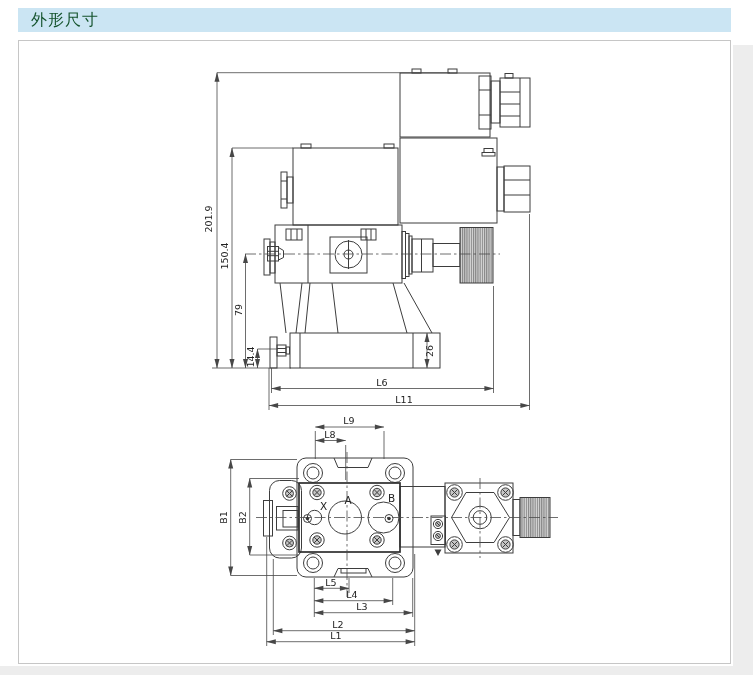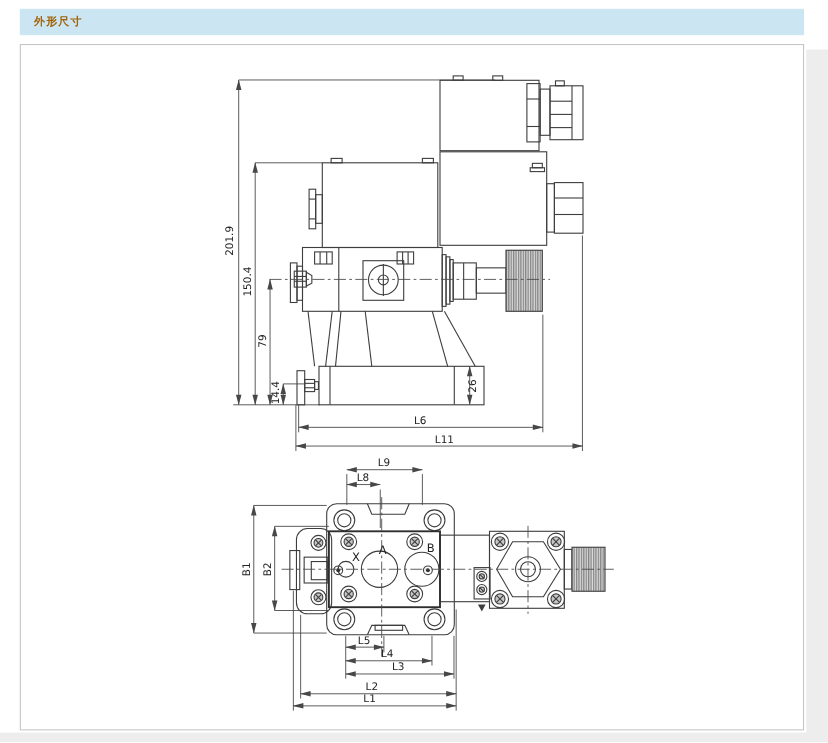--- a/index.html
+++ b/index.html
@@ -6,21 +6,21 @@
   body{
     width:753px;height:675px;position:relative;background:#ffffff;
     font-family:"Liberation Sans","DejaVu Sans",sans-serif;
     overflow:hidden;
   }
   .header-bar{
     position:absolute;left:18px;top:8px;width:713px;height:24px;
     background:#cbe5f3;display:flex;align-items:center;
   }
   .header-bar span{
-    font-size:10px;font-weight:bold;color:#a16207;padding-left:13px;
+    font-size:16px;font-weight:normal;color:#14532d;padding-left:13px;
     letter-spacing:1px;
   }
   .panel{
     position:absolute;left:18px;top:40px;width:711px;height:622px;
     background:#ffffff;border:1px solid #c6c6c6;
   }
   .edge-right{position:absolute;left:733px;top:45px;width:20px;height:630px;background:#ededed;}
   .edge-bottom{position:absolute;left:0px;top:666px;width:753px;height:9px;background:#ededed;}
   svg.overlay{position:absolute;left:0;top:0;pointer-events:none;}
   .ln{stroke:#3d3d3d;stroke-width:1;fill:none;}

